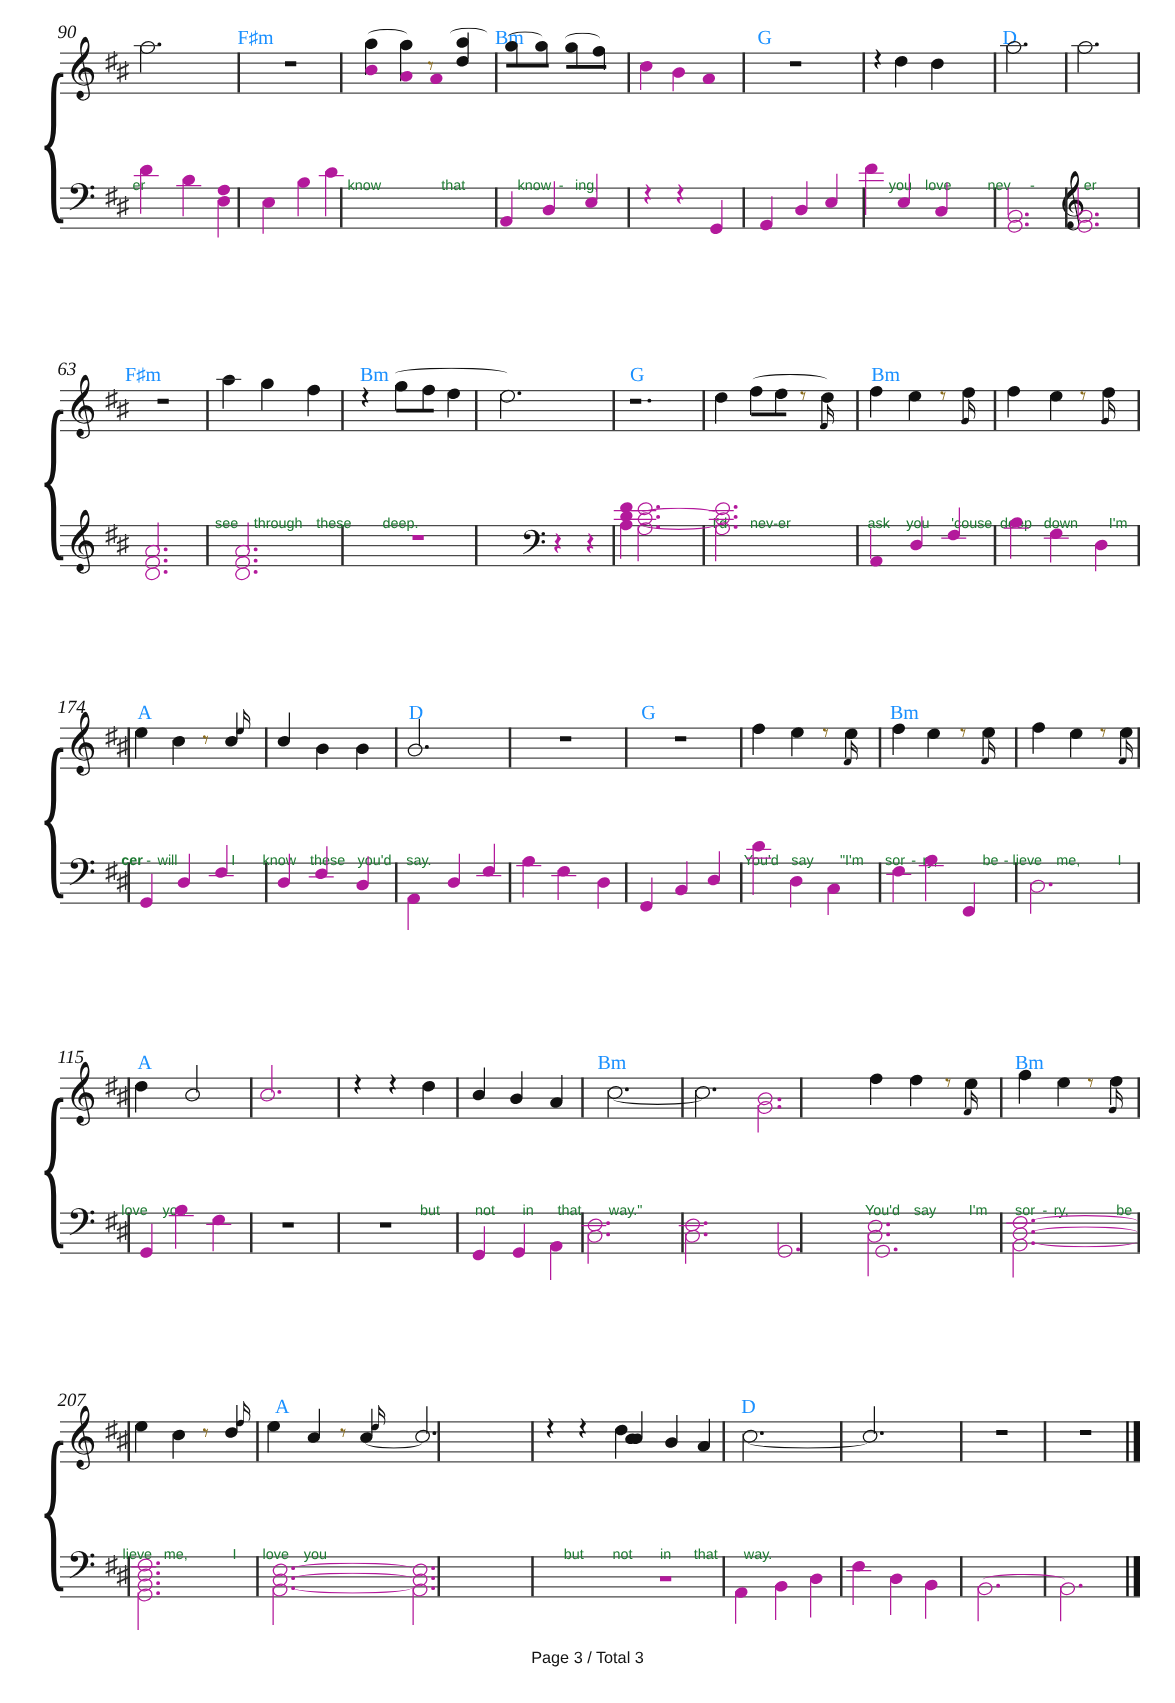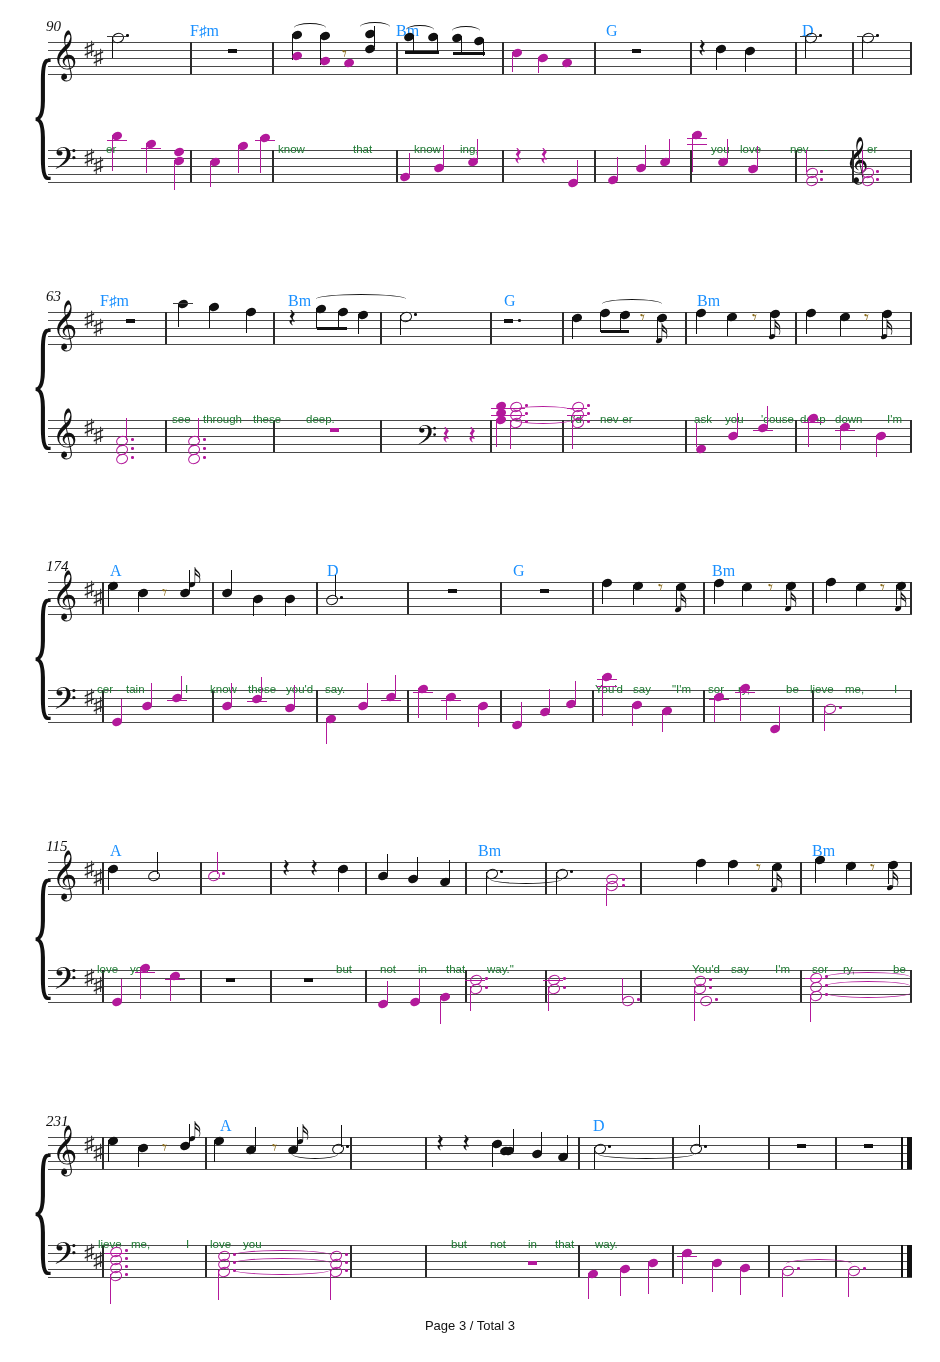--- a/index.html
+++ b/index.html
@@ -532,23 +532,23 @@
 
     <div class="nh blk" style="left:826px;top:-2px;"></div>
     <div class="stem" style="left:826px;top:1px;height:22px;"></div>
     <div class="nh blk" style="left:856px;top:3px;"></div>
     <div class="stem" style="left:856px;top:6px;height:20px;"></div>
     <div class="erest" style="left:880px;top:-2px;">𝄾</div>
     <div class="nh blk" style="left:896px;top:2px;"></div>
     <div class="stem" style="left:896px;top:5px;height:20px;"></div>
     <div class="flag" style="left:894px;top:10px;">𝅘𝅥𝅯</div>
 
-    <div class="lyric" style="left:97px;top:103px;">cer</div>
+    <div class="lyric" style="left:97px;top:103px;font-weight:bold;">cer</div>
     <div class="lyric" style="left:117px;top:103px;">-</div>
-    <div class="lyric" style="left:126px;top:103px;">tain</div>
+    <div class="lyric" style="left:126px;top:103px;">will</div>
     <div class="lyric" style="left:185px;top:103px;">I</div>
     <div class="lyric" style="left:210px;top:103px;">know</div>
     <div class="lyric" style="left:248px;top:103px;">these</div>
     <div class="lyric" style="left:286px;top:103px;">you'd</div>
     <div class="lyric" style="left:325px;top:103px;">say.</div>
     <div class="lyric" style="left:595px;top:103px;">You'd</div>
     <div class="lyric" style="left:633px;top:103px;">say</div>
     <div class="lyric" style="left:672px;top:103px;">"I'm</div>
     <div class="lyric" style="left:708px;top:103px;">sor</div>
     <div class="lyric" style="left:729px;top:103px;">-</div>
@@ -792,21 +792,21 @@
     <div class="dot mag" style="left:825px;top:115px;"></div>
     <div class="dot mag" style="left:825px;top:124px;"></div>
     <div class="dot mag" style="left:825px;top:133px;"></div>
     <div class="stem mag" style="left:810px;top:134px;height:28px;"></div>
     <div class="tie mag" style="left:826px;top:112px;width:84px;"></div>
     <div class="tie mag" style="left:826px;top:121px;width:84px;"></div>
     <div class="slurdown mag" style="left:826px;top:128px;width:84px;"></div>
   </div>
 
   <div class="system" style="top:1135px;">
-    <div class="meas-num" style="left:46px;top:-22px;">231</div>
+    <div class="meas-num" style="left:46px;top:-22px;">207</div>
 
     <div class="chord" style="left:220px;top:-18px;">A</div>
     <div class="chord" style="left:593px;top:-18px;">D</div>
 
     <div class="brace" style="left:31px;top:-2px;font-size:112px;transform:scaleX(0.45) scaleY(1.30);">{</div>
 
     <div class="staff" style="left:48px;top:2px;width:864px;">
       <div class="ln l0"></div>
         <div class="ln l1"></div>
         <div class="ln l2"></div>

